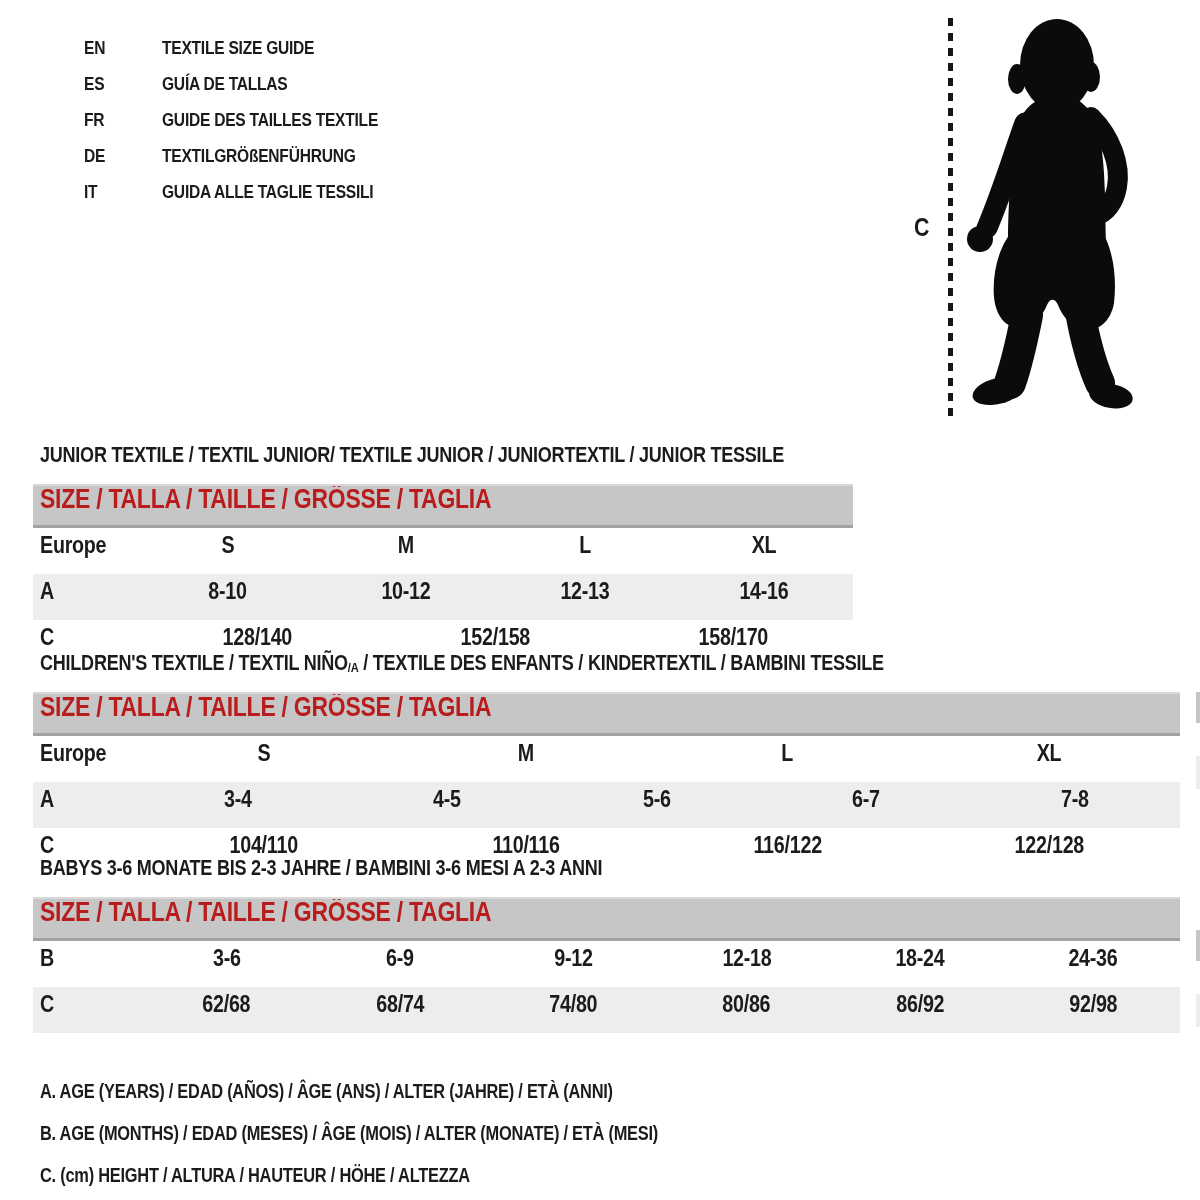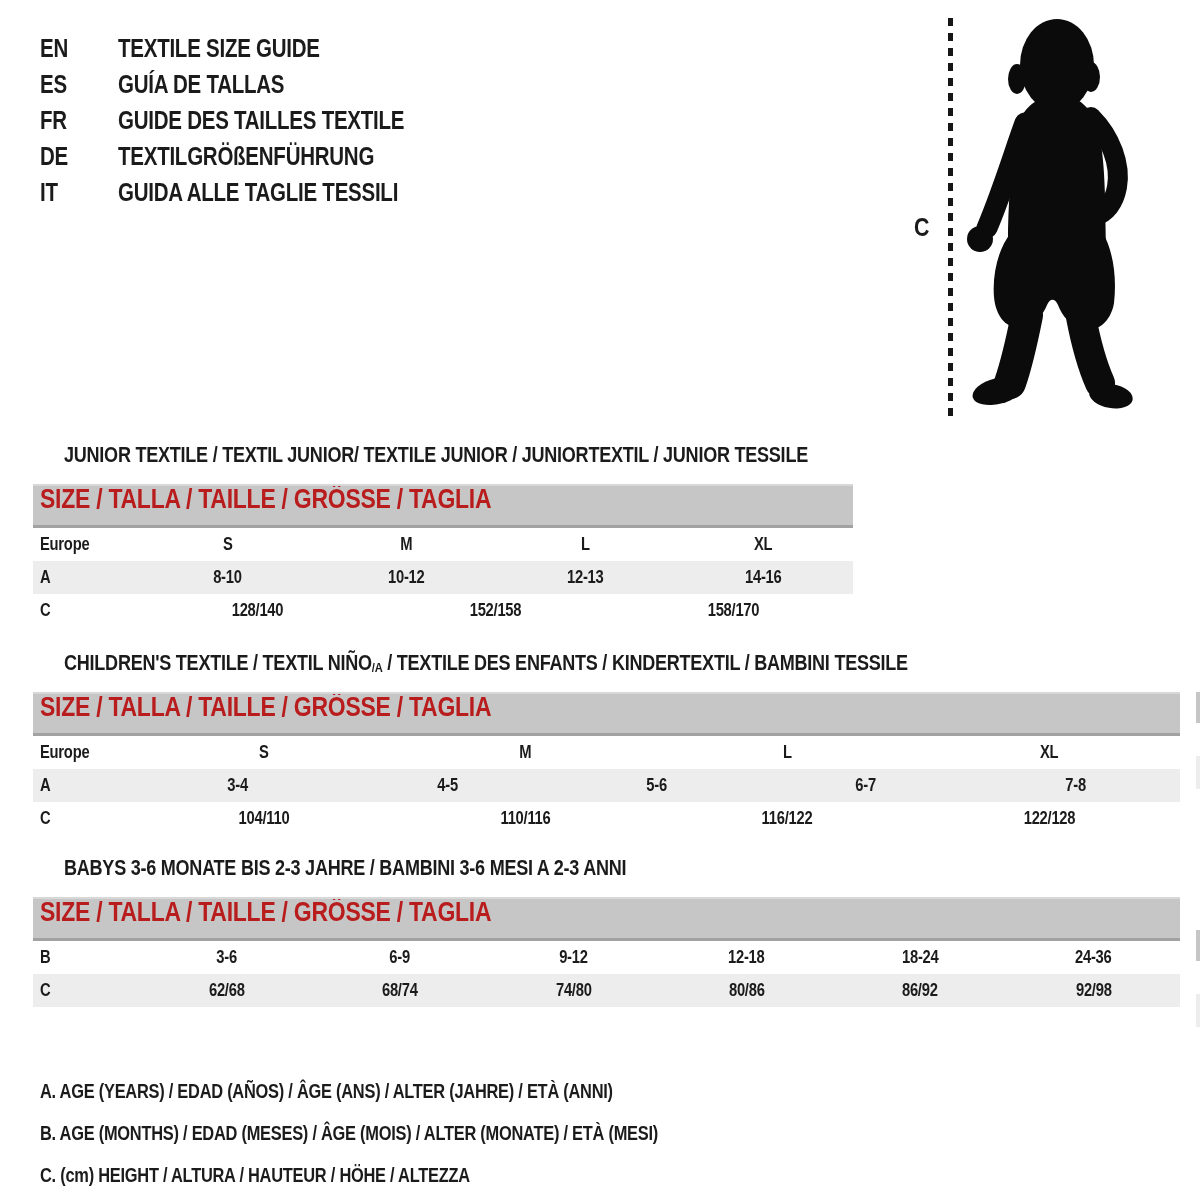--- a/index.html
+++ b/index.html
@@ -18,55 +18,55 @@
     transform: scaleX(0.82);
     transform-origin: 0 50%;
     white-space: nowrap;
     letter-spacing: -0.3px;
     font-weight: 700;
   }
   .cell.data .cx { transform-origin: 50% 50%; }
 
   
   .langs { position: absolute; left: 40px; top: 30px; }
-  .lang-row { display: flex; height: 36px; line-height: 36px; font-size: 25px; font-weight: 700; }
+  .lang-row { display: flex; height: 36px; line-height: 36px; font-size: 19px; font-weight: 700; margin-left: 44px; }
   .lang-code { width: 78px; flex: 0 0 78px; }
 
   
   .measure-line {
     position: absolute; left: 948px; top: 18px;
     width: 5px; height: 398px;
     background: repeating-linear-gradient(to bottom, #161616 0 8px, transparent 8px 15px);
   }
   .measure-label {
     position: absolute; left: 914px; top: 212px;
     font-size: 26px; font-weight: 700;
   }
   .silhouette { position: absolute; left: 965px; top: 15px; }
 
   
   .size-table { position: absolute; left: 33px; }
   .table-junior   { top: 438px; width: 820px;  --label-w: 105px; }
   .table-children { top: 646px; width: 1147px; --label-w: 100px; }
   .table-babies   { top: 851px; width: 1147px; --label-w: 107px; }
 
-  .t-title { margin-bottom: 13px; padding-left: 7px; margin-left: 24px; }
+  .t-title { margin-bottom: 13px; padding-left: 7px; }
   .t-title-line { height: 33px; line-height: 33px; font-size: 22px; }
   .t-title .sub { font-size: 0.62em; position: relative; top: 0.18em; }
 
   .t-bar {
     height: 44px; line-height: 26px;
     background: #c6c6c6;
     border-top: 2px solid #d8d8d8;
     border-bottom: 3px solid #a2a2a2;
     padding-left: 7px;
     font-size: 28px; color: #b91c1c;
     overflow: hidden;
   }
-  .t-row { display: flex; height: 33px; line-height: 33px; font-size: 18px; }
+  .t-row { display: flex; height: 46px; line-height: 33px; font-size: 24px; }
   .t-row.shaded { background: #ededed; }
   .cell.label { flex: 0 0 var(--label-w); padding-left: 7px; text-align: left; }
   .cell.data  { flex: 1 1 0; text-align: center; }
 
   
   .legend { position: absolute; left: 40px; top: 1070px; }
   .legend-line { height: 42px; line-height: 42px; font-size: 20px; }
 
   
   .sliver { position: absolute; right: 0; width: 4px; }

